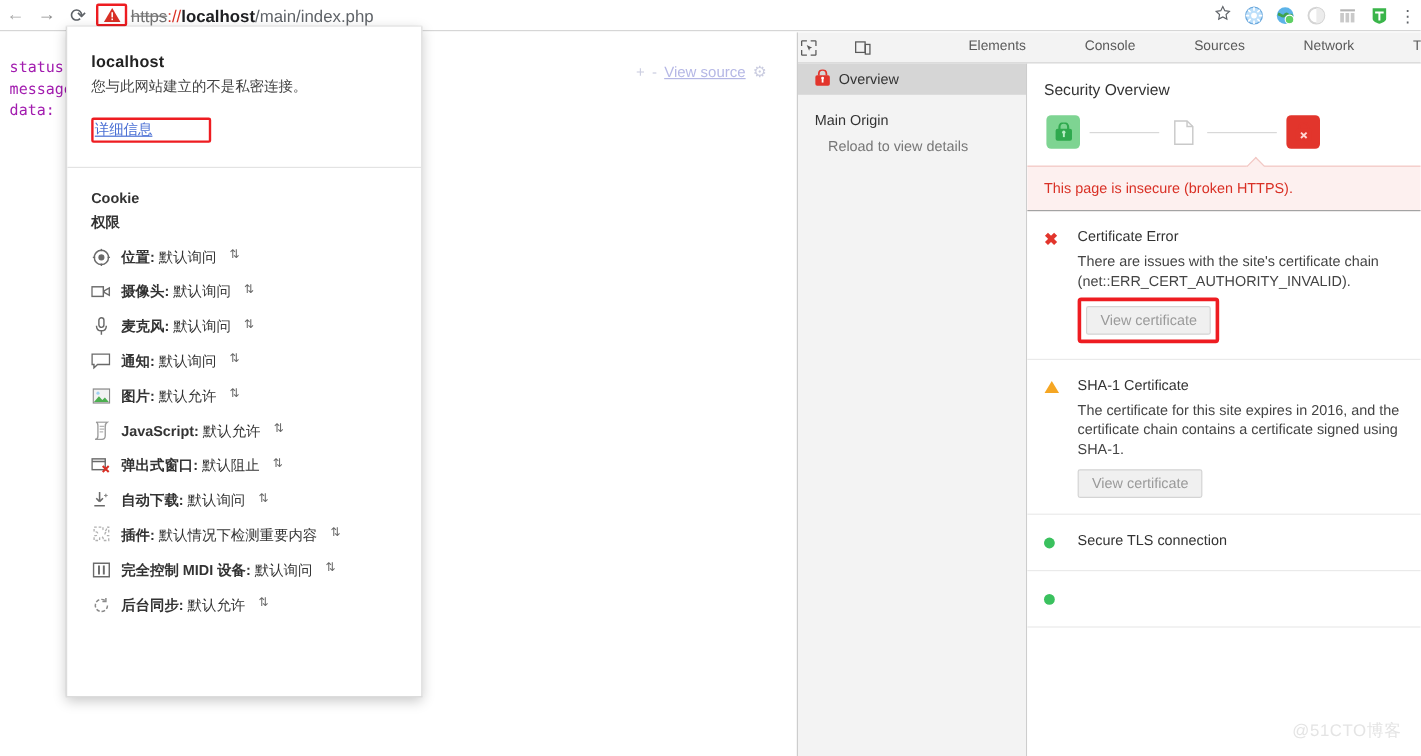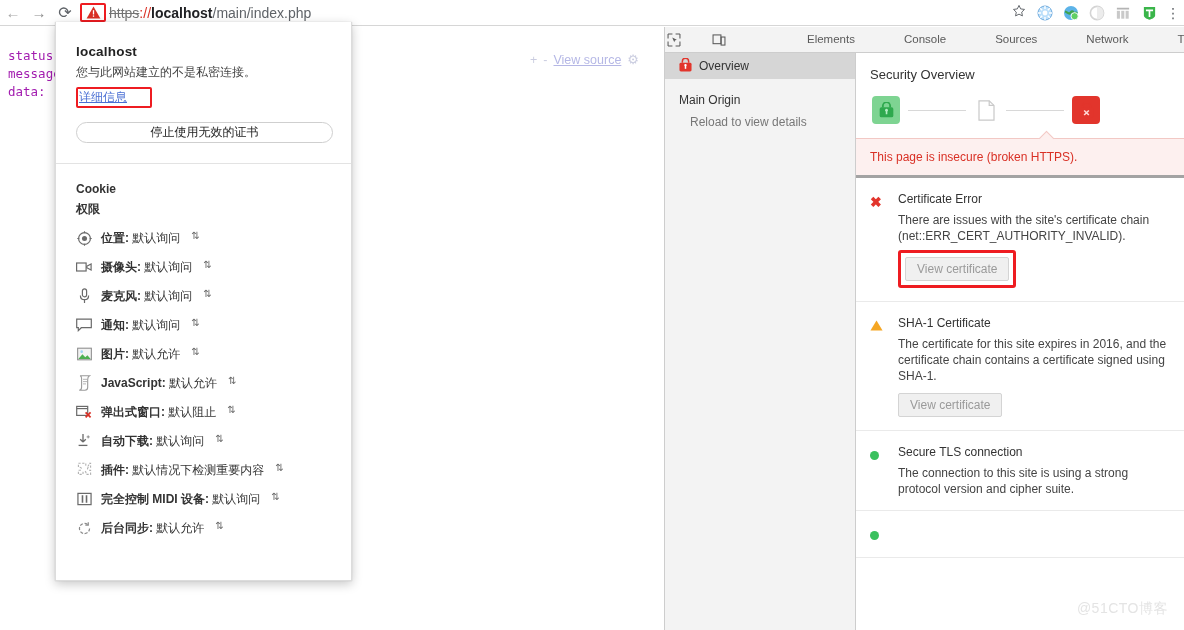--- a/index.html
+++ b/index.html
@@ -73,23 +73,23 @@
     border-top: none;
     box-shadow: 0 3px 10px rgba(0,0,0,.22), 0 0 1px rgba(0,0,0,.18);
     font-size: 12px;
     color: #333;
     overflow: hidden;
   }
   .popup-sec { padding: 0 20px; }
   .popup-title { font-size: 13.5px; font-weight: bold; color: #222; padding-top: 22px; letter-spacing:.2px;}
   .popup-sub { font-size: 12px; color: #444; margin-top: 5px; }
   .detail-link-wrap {
-    display: inline-block; margin-top: 6px;
+    display: inline-block; margin-top: 17px;
     border: 2px solid #ee1c21; border-radius: 2px;
-    padding: 0px 2px 0px 1px; width: 76px;
+    padding: 0px 2px 0px 1px; width: 100px;
   }
   .detail-link { color: #4a6fd4; font-size: 12px; text-decoration: underline; }
   .stop-btn {
     display: block; width: 257px; margin: 14px 0 0 0; height: 21px; line-height: 19px;
     border: 1px solid #cfcfcf; border-radius: 11px; background: #fff;
     text-align: center; font-size: 12px; color: #222;
   }
   .popup-divider { height:1px; background: #e3e3e3; margin: 20px 0 0 0; }
 
   .cookie-head { font-size: 12px; font-weight: bold; color: #333; margin-top: 18px;}
@@ -140,21 +140,21 @@
   .dt-main { flex: 1 1 auto; background: #fff; overflow: hidden; }
   .sec-title { font-size: 13px; color: #333; padding: 14px 0 0 14px; }
 
   .lockrow { display: flex; align-items: center; padding: 14px 0 0 16px; position: relative;}
   .lock-sq { width: 28px; height: 28px; border-radius: 4px; display:flex; align-items:center; justify-content:center;}
   .lock-line { width: 58px; height: 1px; background: #d8d8d8; margin: 0 8px; }
   .doc-ico { width: 24px; height: 28px; display:flex; align-items:center; justify-content:center;}
 
   .insecure-banner {
     margin-top: 14px; position: relative;
-    background: #fdf0ef; border-top: 1px solid #f2c8c4; border-bottom: 3px solid #a3a3a3;
+    background: #fdf0ef; border-top: 1px solid #f2c8c4; border-bottom: 1px solid #a3a3a3;
     color: #d93025; font-size: 12px; padding: 11px 0 11px 14px;
   }
   .banner-arrow {
     position: absolute; top: -6px; left: 185px; width: 11px; height: 11px;
     background: #fdf0ef; border-left: 1px solid #f2c8c4; border-top: 1px solid #f2c8c4;
     transform: rotate(45deg);
   }
 
   .item { display: flex; padding: 14px 14px 13px 14px; border-bottom: 1px solid #eaeaea;}
   .item-ico { width: 28px; flex: 0 0 28px; padding-top: 1px; }
@@ -255,21 +255,20 @@
     </div>
   </div>
 
   <div class="popup">
     <div class="popup-sec">
       <div class="popup-title">localhost</div>
       <div class="popup-sub">您与此网站建立的不是私密连接。</div>
       <div class="detail-link-wrap">
         <span class="detail-link">详细信息</span>
       </div>
-      <div class="stop-btn">停止使用无效的证书</div>
     </div>
 
     <div class="popup-divider"></div>
 
     <div class="popup-sec">
       <div class="cookie-head">Cookie</div>
 
       <div class="perm-head">权限</div>
 
       <div class="perm-row">
@@ -500,21 +499,20 @@
             <div class="item-head">SHA-1 Certificate</div>
             <div class="item-desc">The certificate for this site expires in 2016, and the certificate chain contains a certificate signed using SHA-1.</div>
             <div class="viewcert-btn">View certificate</div>
           </div>
         </div>
 
         <div class="item">
           <div class="item-ico"><span class="dot"></span></div>
           <div class="item-body">
             <div class="item-head">Secure TLS connection</div>
-            <div class="item-desc">The connection to this site is using a strong protocol version and cipher suite.</div>
           </div>
         </div>
 
         <div class="item">
           <div class="item-ico"><span class="dot"></span></div>
         </div>
 
       </div>
     </div>
   </div>

